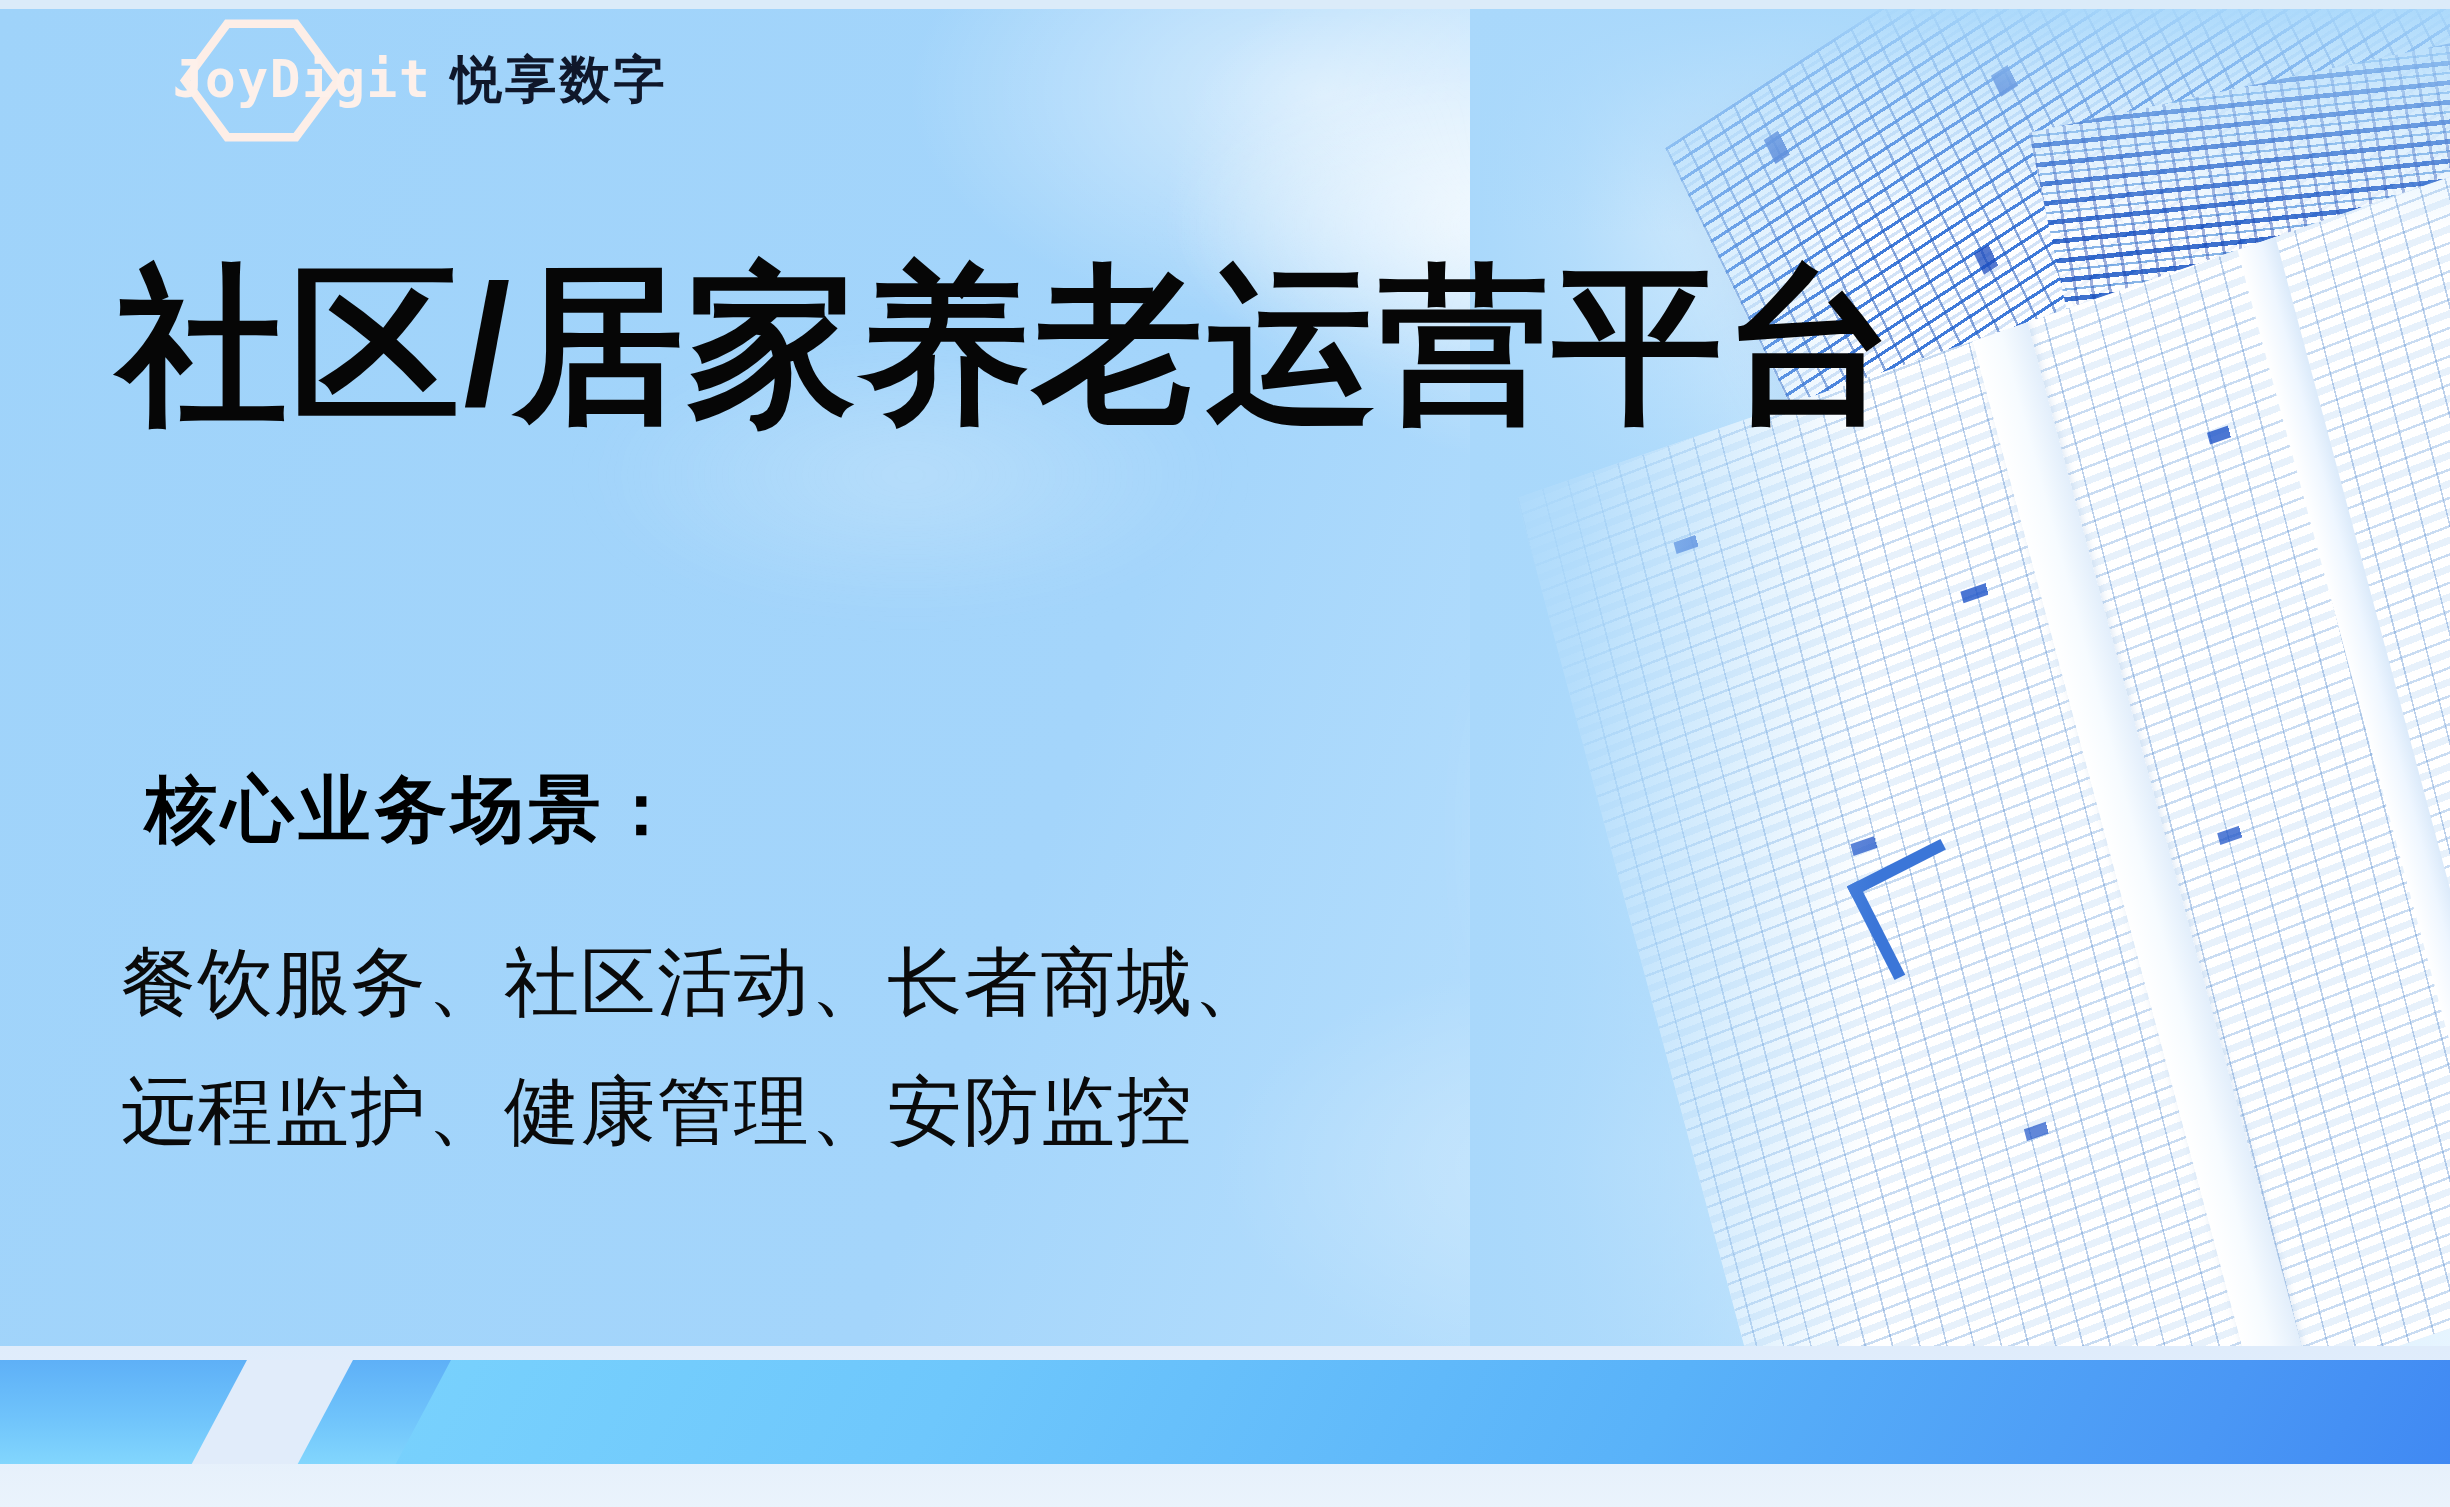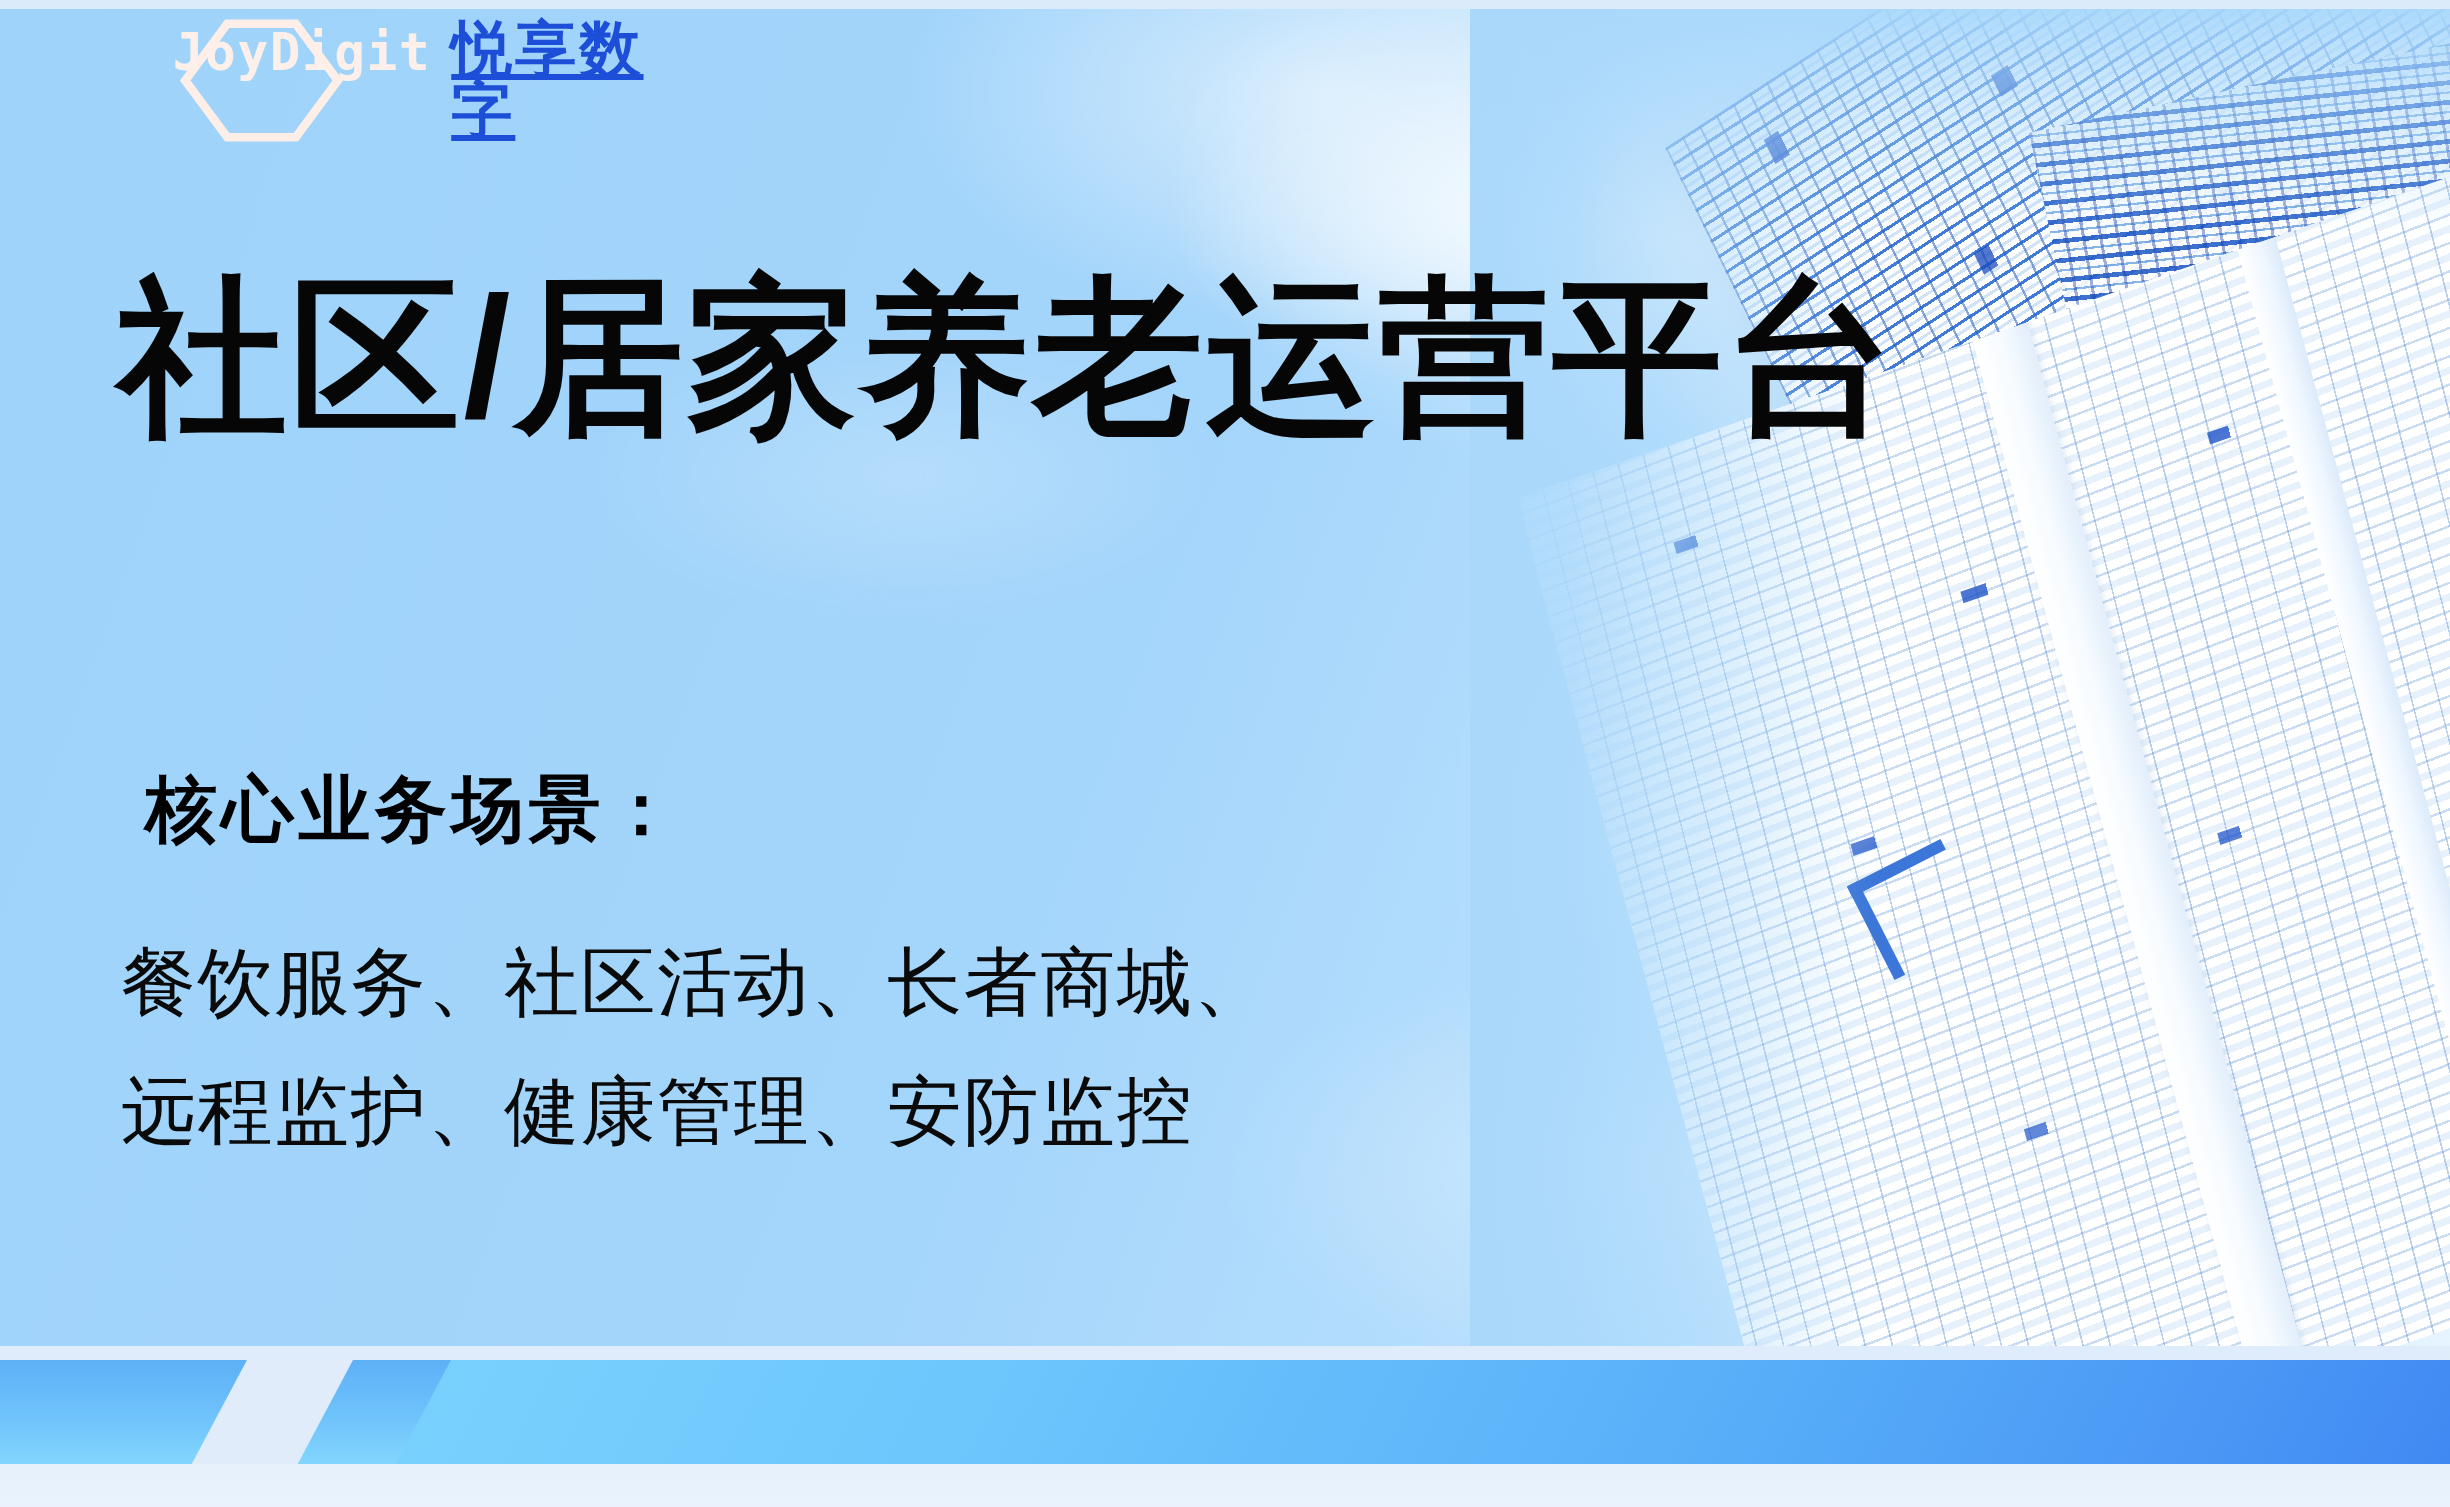--- a/index.html
+++ b/index.html
@@ -249,32 +249,31 @@
   }
   .logo-latin {
     font-family: "DejaVu Sans Mono", "Liberation Mono", monospace;
     font-size: 51px;
     font-weight: 700;
     letter-spacing: 1.6px;
     color: #fdf0ea;
     line-height: 1;
   }
   .logo-cn {
-    font-size: 61px;
+    font-size: 51px;
     font-weight: 700;
     letter-spacing: 3.1px;
-    color: #1d4ed8;
+    color: #0f172a;
     line-height: 1;
-    text-decoration: underline;
   }
 
   
   .title {
     position: absolute;
-    left: 117px; top: 266px;
+    left: 117px; top: 254px;
     z-index: 20;
     font-size: 170px;
     font-weight: 700;
     letter-spacing: 3.1px;
     line-height: 1.08;
     color: #060606;
     white-space: nowrap;
   }
 
   

